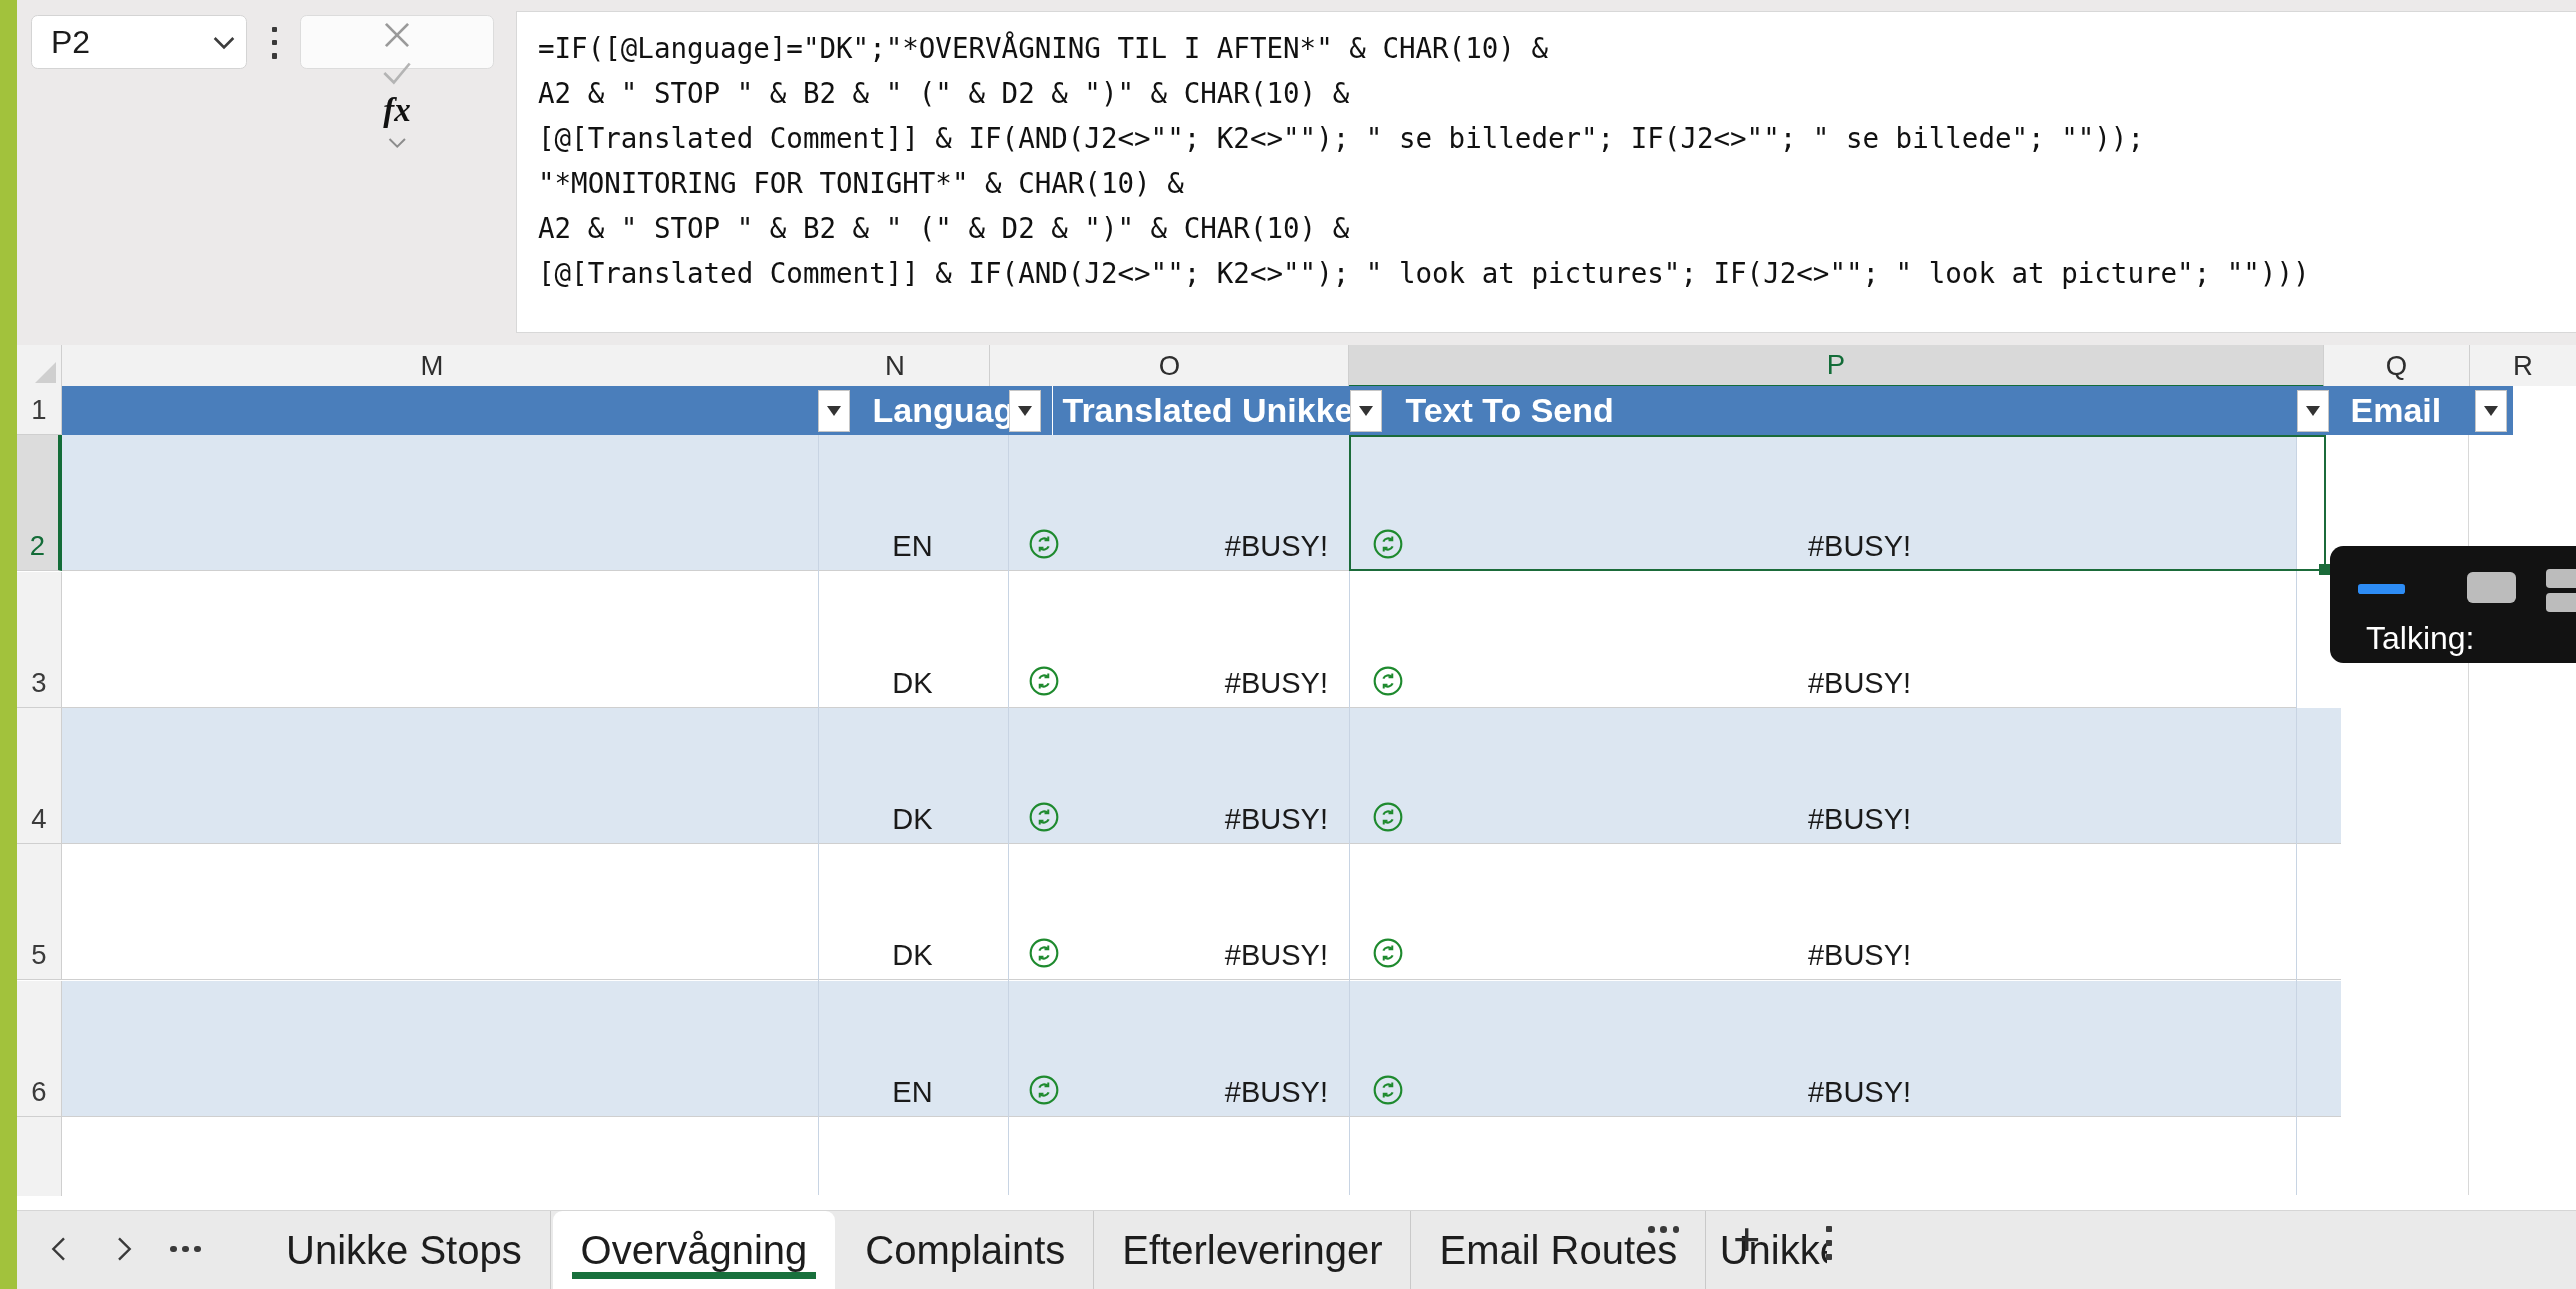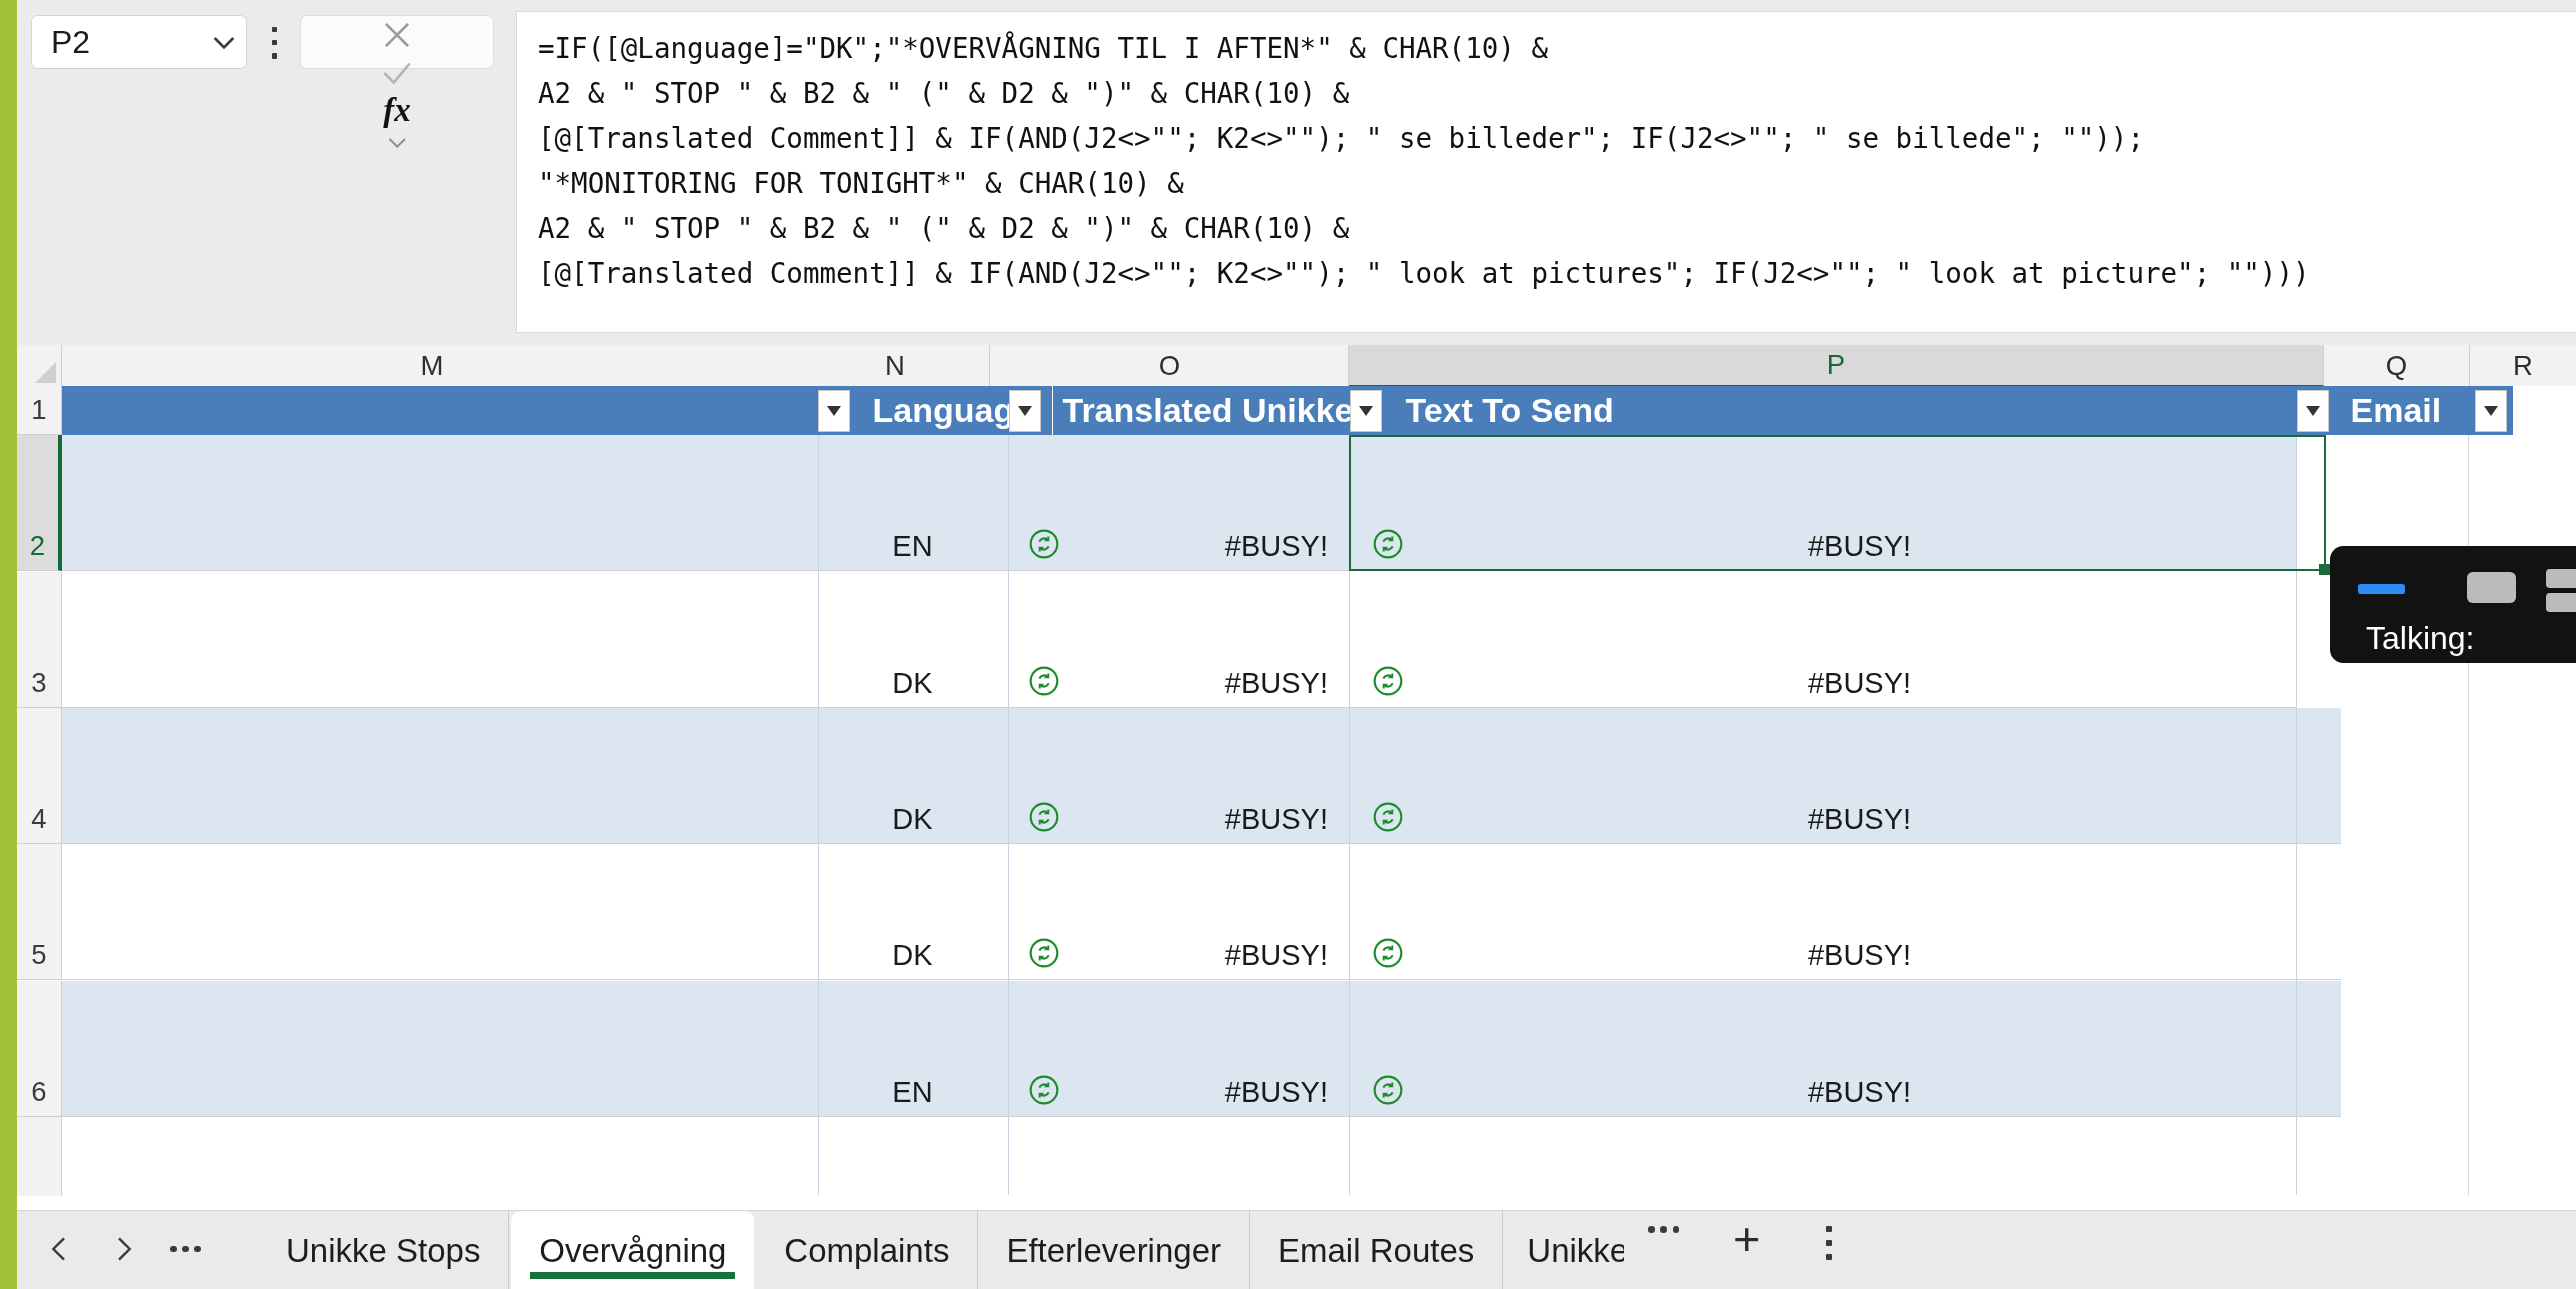--- a/index.html
+++ b/index.html
@@ -245,21 +245,21 @@
   .dots-h i { width: 6.6px; height: 6.6px; background: #3a3a3a; border-radius: 50%; }
 
   .tabs {
     position: absolute; left: 258px; top: 15px;
     height: 79px;
     display: flex; align-items: stretch;
   }
   .tab {
     display: flex; align-items: center; justify-content: center;
     padding: 16px 28px;
-    font-size: 33px; color: #1d1d1d;
+    font-size: 40px; color: #1d1d1d;
     border-right: 0.9px solid #c9c9c9;
     position: relative;
     white-space: nowrap;
   }
   .tab.active {
     background: #ffffff;
     font-weight: 400;
     border-right: none;
     border-radius: 9.5px 9.5px 0 0;
     margin: 0 1.9px;

